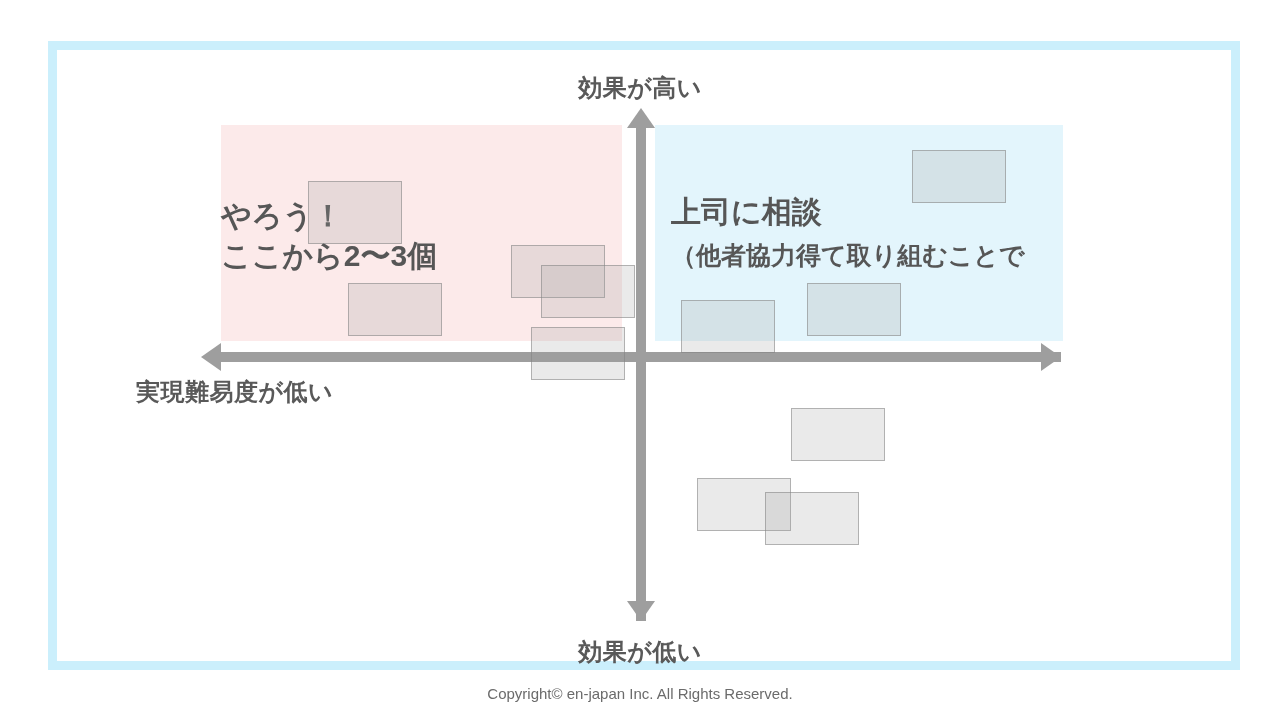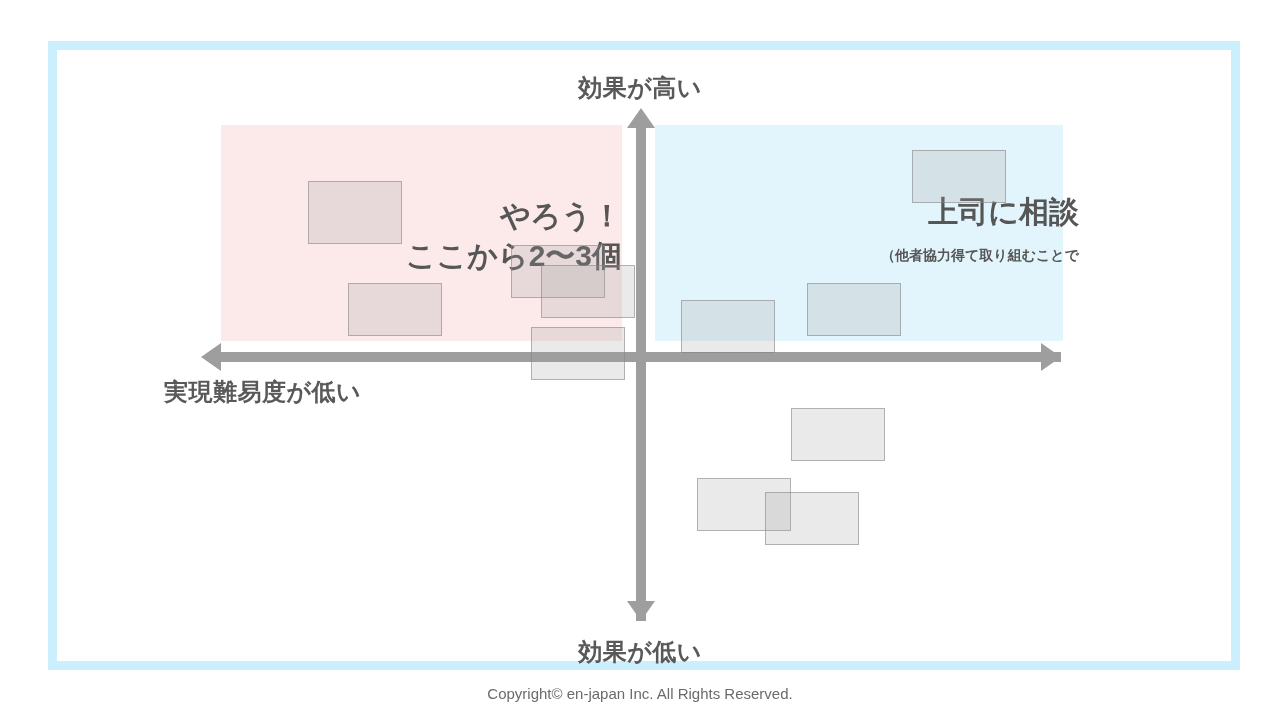--- a/index.html
+++ b/index.html
@@ -107,36 +107,36 @@
   .axis-label {
     position: absolute;
     color: #595959;
     font-size: 24px;
     font-weight: bold;
     white-space: nowrap;
     letter-spacing: 0.5px;
   }
   #label-top    { left: 640px; top: 72px;  transform: translateX(-50%); }
   #label-bottom { left: 640px; top: 636px; transform: translateX(-50%); }
-  #label-left   { left: 136px; top: 376px; margin-left: 28px; }
+  #label-left   { left: 136px; top: 376px; }
   #label-right  { left: 981px; top: 376px; }
 
   
   .note {
     position: absolute;
     background: rgba(160,160,160,0.22);
     border: 1px solid rgba(130,130,130,0.55);
     box-sizing: border-box;
   }
 
   
   .quad-heading {
     position: absolute;
     color: #565656;
-    text-align: right;
+    text-align: left;
     white-space: nowrap;
   }
   #heading-pink {
     left: 221px;
     top: 196px;
     width: 401px;
     font-size: 30px;
     font-weight: bold;
     line-height: 1.32;
   }
@@ -147,24 +147,24 @@
     padding-left: 16px;
   }
   #heading-blue .title {
     display: block;
     font-size: 30px;
     font-weight: bold;
     line-height: 1.3;
   }
   #heading-blue .subtitle {
     display: block;
-    font-size: 14px;
+    font-size: 25px;
     font-weight: bold;
     line-height: 1.28;
-    margin-top: 16px;
+    margin-top: 8px;
   }
 
   
   #footer {
     position: absolute;
     left: 0;
     top: 685px;
     width: 1280px;
     text-align: center;
     font-size: 15px;

